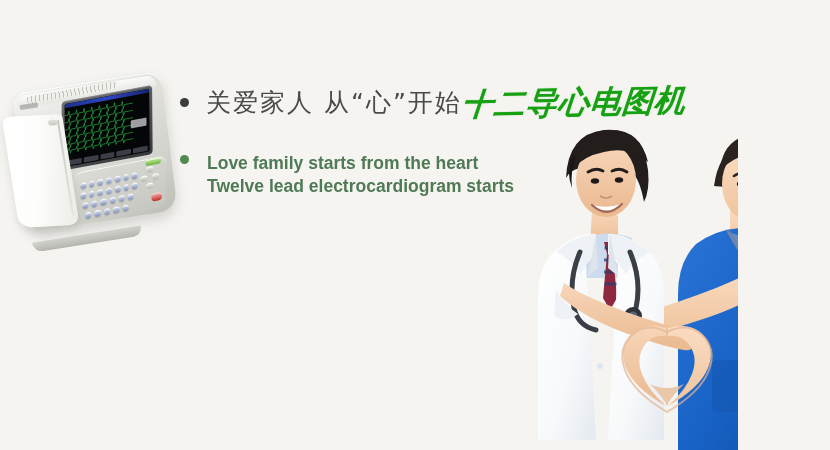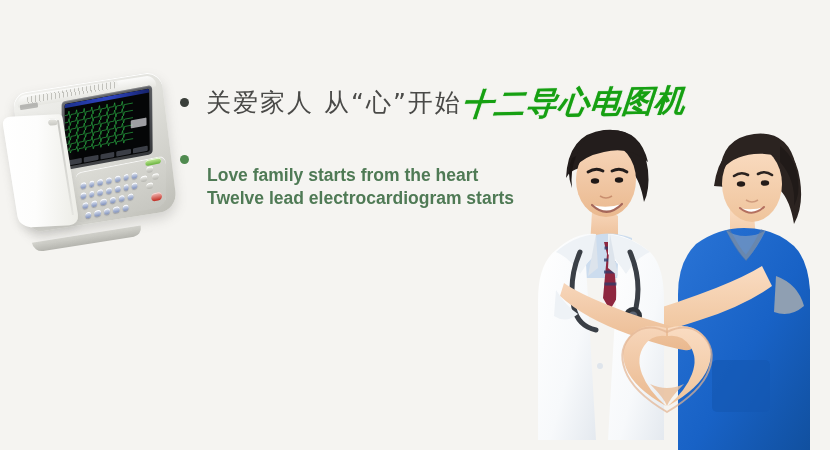--- a/index.html
+++ b/index.html
@@ -8,21 +8,21 @@
   }
   body {
     width: 830px;
     height: 450px;
     overflow: hidden;
     font-family: "Liberation Sans", sans-serif;
     background: #f5f4f1;
   }
   #banner {
     position: relative;
-    width: 830px;
+    width: 738px;
     height: 450px;
     background: #f5f4f1;
     overflow: hidden;
   }
 
   
   #device-wrap {
     position: absolute;
     left: 2px;
     top: 78px;
@@ -268,21 +268,21 @@
     font-style: italic;
     letter-spacing: 1px;
     color: #16a012;
     white-space: nowrap;
     transform: skewX(-6deg) rotate(-1.2deg);
     text-shadow: 0 0 1px rgba(22,160,18,.55);
   }
   #subhead {
     position: absolute;
     left: 207px;
-    top: 164px;
+    top: 152px;
     color: #4f7a55;
     font-size: 17.5px;
     font-weight: bold;
     line-height: 23px;
     white-space: nowrap;
   }
 
   
   #people {
     position: absolute;

